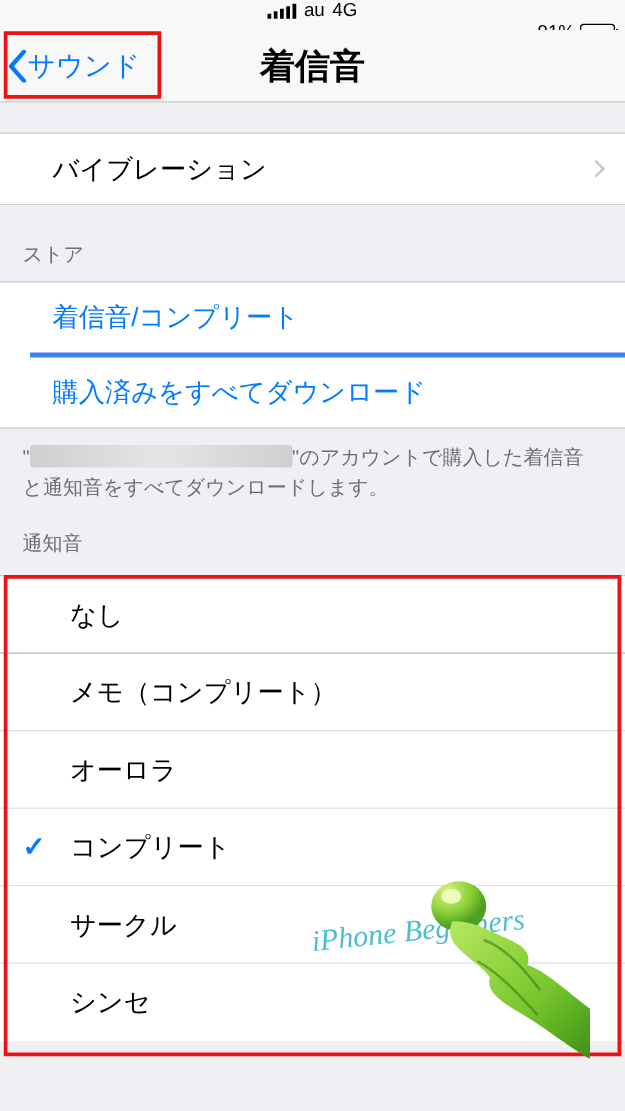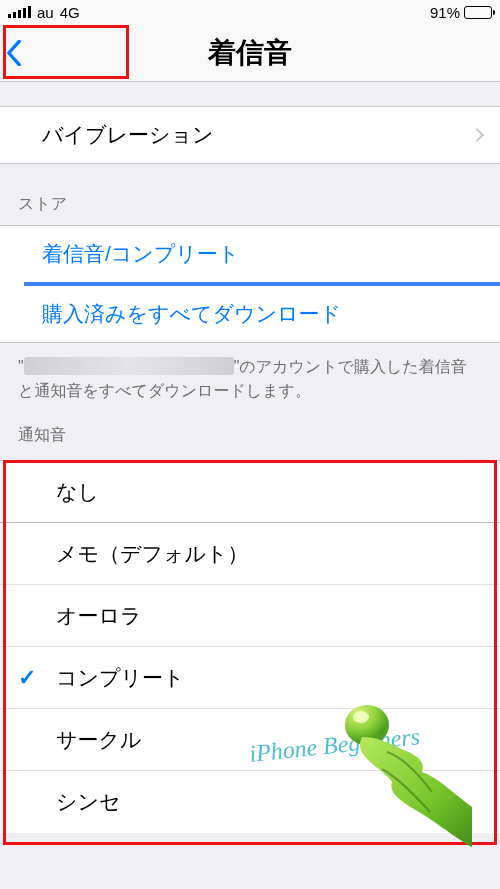--- a/index.html
+++ b/index.html
@@ -15,20 +15,21 @@
   
   .statusbar {
     height: 24px;
     background: #f8f8f8;
     display: flex;
     align-items: center;
     padding: 0 8px;
     font-size: 15px;
     font-weight: 500;
     color: #000;
+    flex-direction: column;
   }
   .statusbar .left { display: flex; align-items: center; gap: 6px; }
   .statusbar .right { margin-left: auto; display: flex; align-items: center; gap: 4px; }
   .signal {
     display: flex; align-items: flex-end; gap: 2px; height: 12px;
   }
   .signal span {
     width: 3px; background: #000; display: inline-block;
   }
   .signal span:nth-child(1){height:4px}
@@ -217,20 +218,21 @@
     <span>91%</span>
     <span class="battery"><span class="fill"></span></span>
   </div>
 </div>
 
 <div class="navbar">
   <div class="nav-back">
     <svg width="16" height="26" viewBox="0 0 12 20">
       <polyline points="10,1 2,10 10,19" fill="none" stroke="#007aff" stroke-width="2.6" stroke-linecap="round" stroke-linejoin="round"></polyline>
     </svg>
+    <span>サウンド</span>
   </div>
   <div class="nav-title">着信音</div>
 </div>
 <div class="highlight-back"></div>
 
 <div class="spacer-sm"></div>
 
 <div class="list">
   <div class="cell">
     <span>バイブレーション</span>
@@ -253,21 +255,21 @@
   <span>"</span><span class="blur-strip"></span><span>"のアカウントで購入した着信音と通知音をすべてダウンロードします。</span>
 </div>
 
 <div class="group-header" style="padding-top:14px">通知音</div>
 <div class="sound-list-wrap">
   <div class="sound-list">
     <div class="sound-cell first-group-end">
       <span>なし</span>
     </div>
     <div class="sound-cell">
-      <span>メモ（デフォルト）</span>
+      <span>メモ（コンプリート）</span>
     </div>
     <div class="sound-cell">
       <span>オーロラ</span>
     </div>
     <div class="sound-cell">
       <span class="check">✓</span>
       <span>コンプリート</span>
     </div>
     <div class="sound-cell">
       <span>サークル</span>

